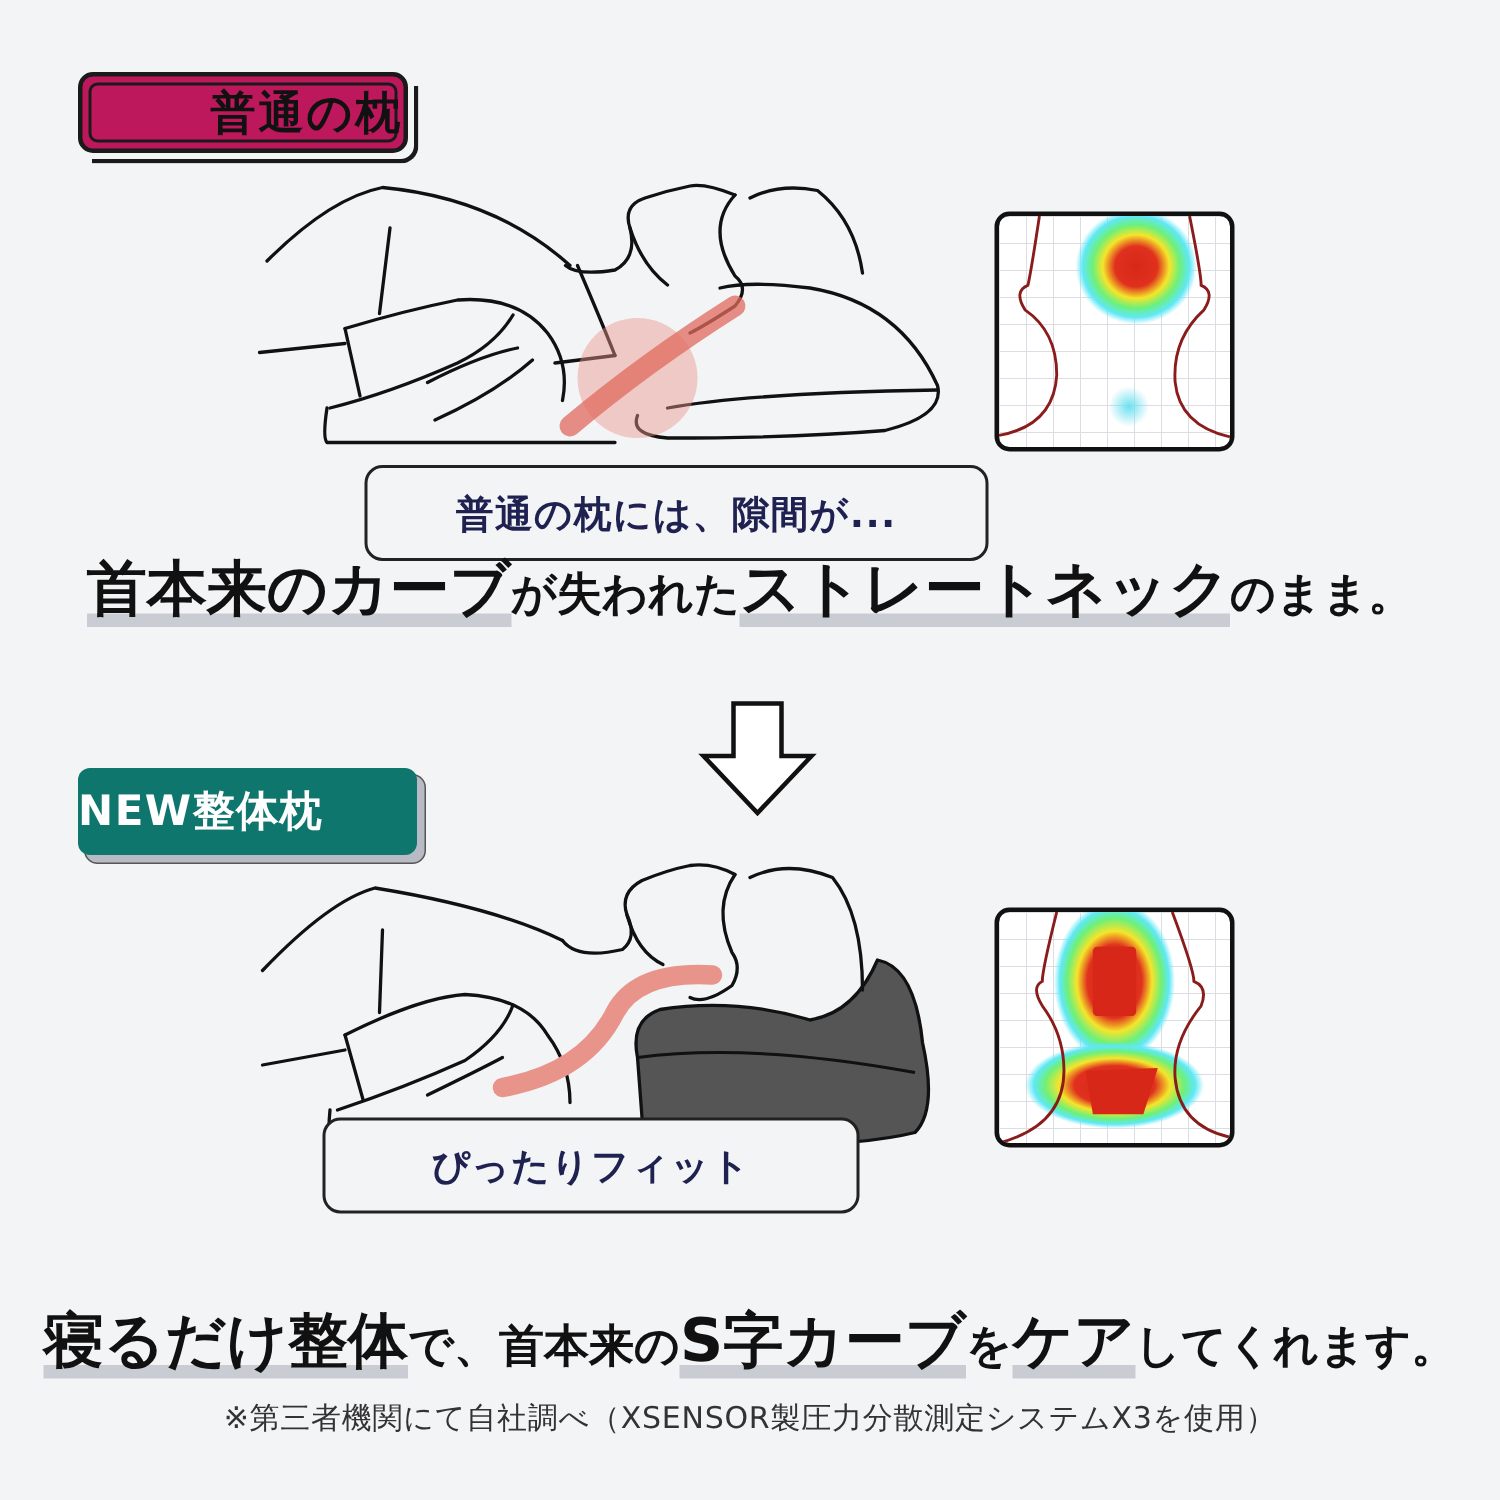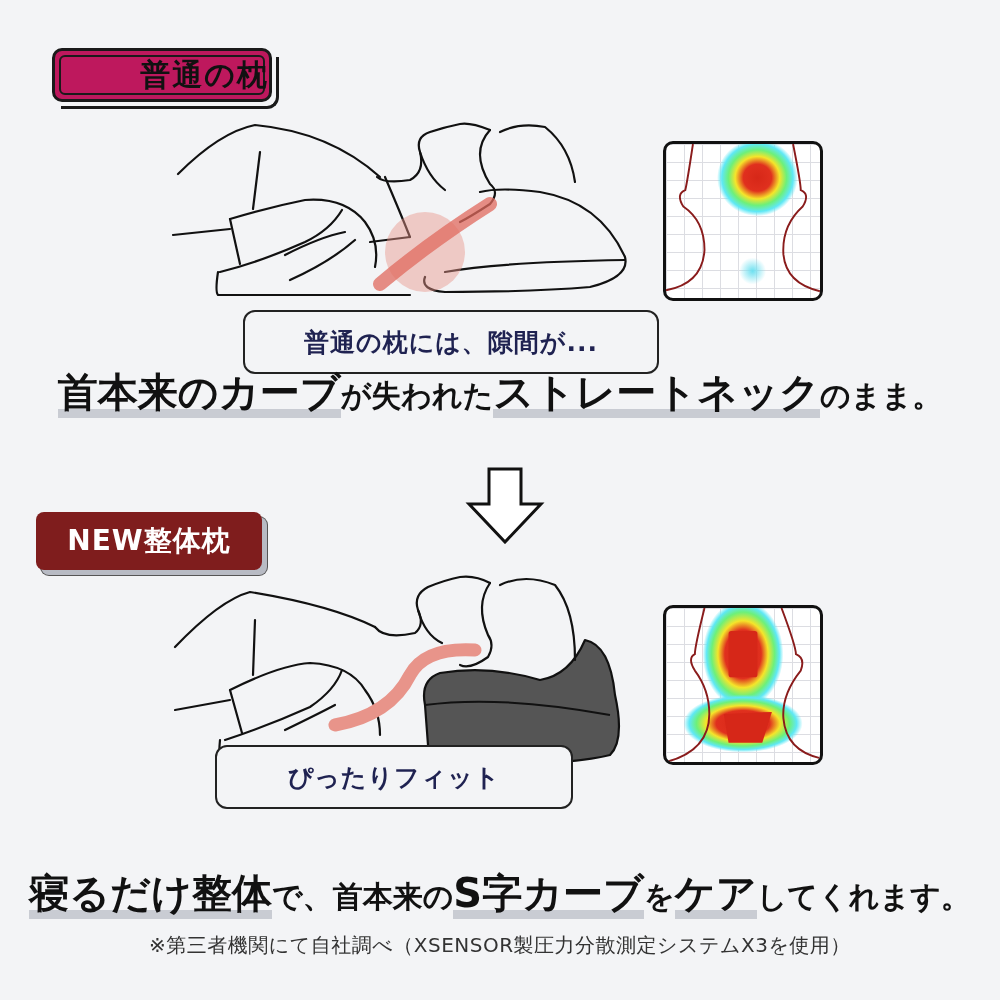--- a/index.html
+++ b/index.html
@@ -24,23 +24,23 @@
   .tag-normal::after {
     content: ""; position: absolute; left: 6px; top: 6px; right: -10px; bottom: -10px;
     border: 3px solid #1a1a1a; border-left: none; border-top: none;
     border-radius: 0 0 12px 0;
   }
   .tag-normal-inner {
     position: absolute; left: 4px; top: 4px; right: 4px; bottom: 4px;
     border: 2px solid #1a1a1a; border-radius: 6px;
   }
   .tag-new {
-    left: 36px; top: 512px; width: 226px; height: 58px;
-    background: #7f1d1d; color: #fff; border-radius: 8px;
-    display: flex; align-items: center; justify-content: center;
+    left: 52px; top: 512px; width: 226px; height: 58px;
+    background: #0f766e; color: #fff; border-radius: 8px;
+    display: flex; align-items: center; 
     font-weight: bold; font-size: 28px; letter-spacing: 1px;
     box-shadow: 5px 5px 0 #b8bbc4, 5px 5px 0 1px #555;
   }
 
   
   .callout {
     border: 2px solid #222; border-radius: 12px; background: #f3f4f6;
     display: flex; align-items: center; justify-content: center;
     color: #1f2251; font-weight: bold; font-size: 25px; letter-spacing: 1px;
     box-sizing: border-box;

